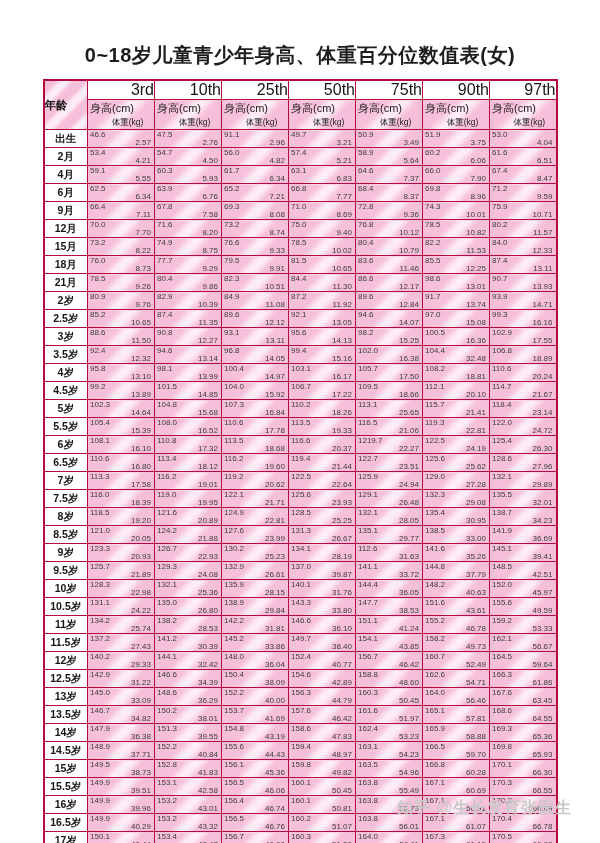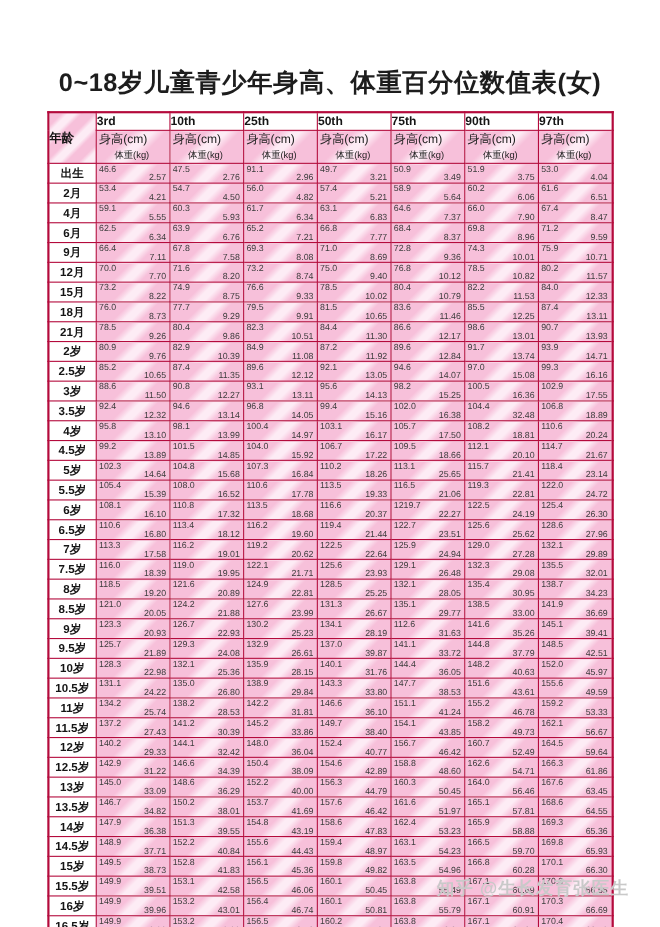--- a/index.html
+++ b/index.html
@@ -3,45 +3,45 @@
 <meta charset="utf-8">
 <style>
   html,body{margin:0;padding:0;}
   body{
     width:600px;height:843px;background:#ffffff;
     font-family:"Liberation Sans","DejaVu Sans",sans-serif;
     position:relative;overflow:hidden;
   }
   .page{width:600px;height:843px;position:relative;}
   .title{
-    text-align:center;padding-top:60px;font-size:23px;font-weight:600;
+    text-align:center;padding-top:42px;font-size:20px;font-weight:600;
     color:#1d1d1d;letter-spacing:0.5px;
   }
   table{
     border-collapse:collapse;table-layout:fixed;width:513px;
     margin:10px auto 0 auto;
   }
   th,td{border:1.5px solid #b40a3c;padding:0;overflow:hidden;}
   table{border:2px solid #b40a3c;}
   col.age-col{width:44px;}
   col.pct-col{width:67px;}
   th.pct{
-    height:15px;font-size:11px;font-weight:bold;color:#151515;
-    background:#ffffff;text-align:left;vertical-align:middle;
+    height:15px;font-size:16px;font-weight:normal;color:#151515;
+    background:#ffffff;text-align:right;vertical-align:middle;
   }
   th.age-head{
     font-size:11.5px;font-weight:bold;color:#151515;text-align:left;vertical-align:middle;
     background:repeating-linear-gradient(135deg,#f7c0da 0px,#f7c0da 8px,#fdecf5 12px,#fdecf5 17px,#f7c0da 21px);
   }
   th.split{
     height:29px;vertical-align:middle;font-weight:normal;
     background:linear-gradient(135deg,#f7c0da 34%,#fdecf5 46%,#fdecf5 54%,#f7c0da 66%);
   }
   .hl{font-size:11px;color:#222;text-align:left;padding:1px 0 2px 2px;line-height:10px;}
-  .wl{font-size:8.5px;color:#222;text-align:left;padding:2px 3px 1px 16px;line-height:10px;}
+  .wl{font-size:8.5px;color:#222;text-align:center;padding:2px 3px 1px 16px;line-height:10px;}
   tr.data-row td{height:13.5px;}
   td.age{
     background:#ffffff;font-size:10.5px;font-weight:bold;color:#151515;
     text-align:center;vertical-align:middle;margin-top:10px;
   }
   td.cell{
     background:linear-gradient(135deg,#f7c0da 36%,#fdecf5 47%,#fdecf5 56%,#f7c0da 67%);
     vertical-align:middle;
   }
   td.cell .h{font-size:8px;line-height:7.5px;color:#3c3c3c;text-align:left;padding:1px 0 0 2px;}

